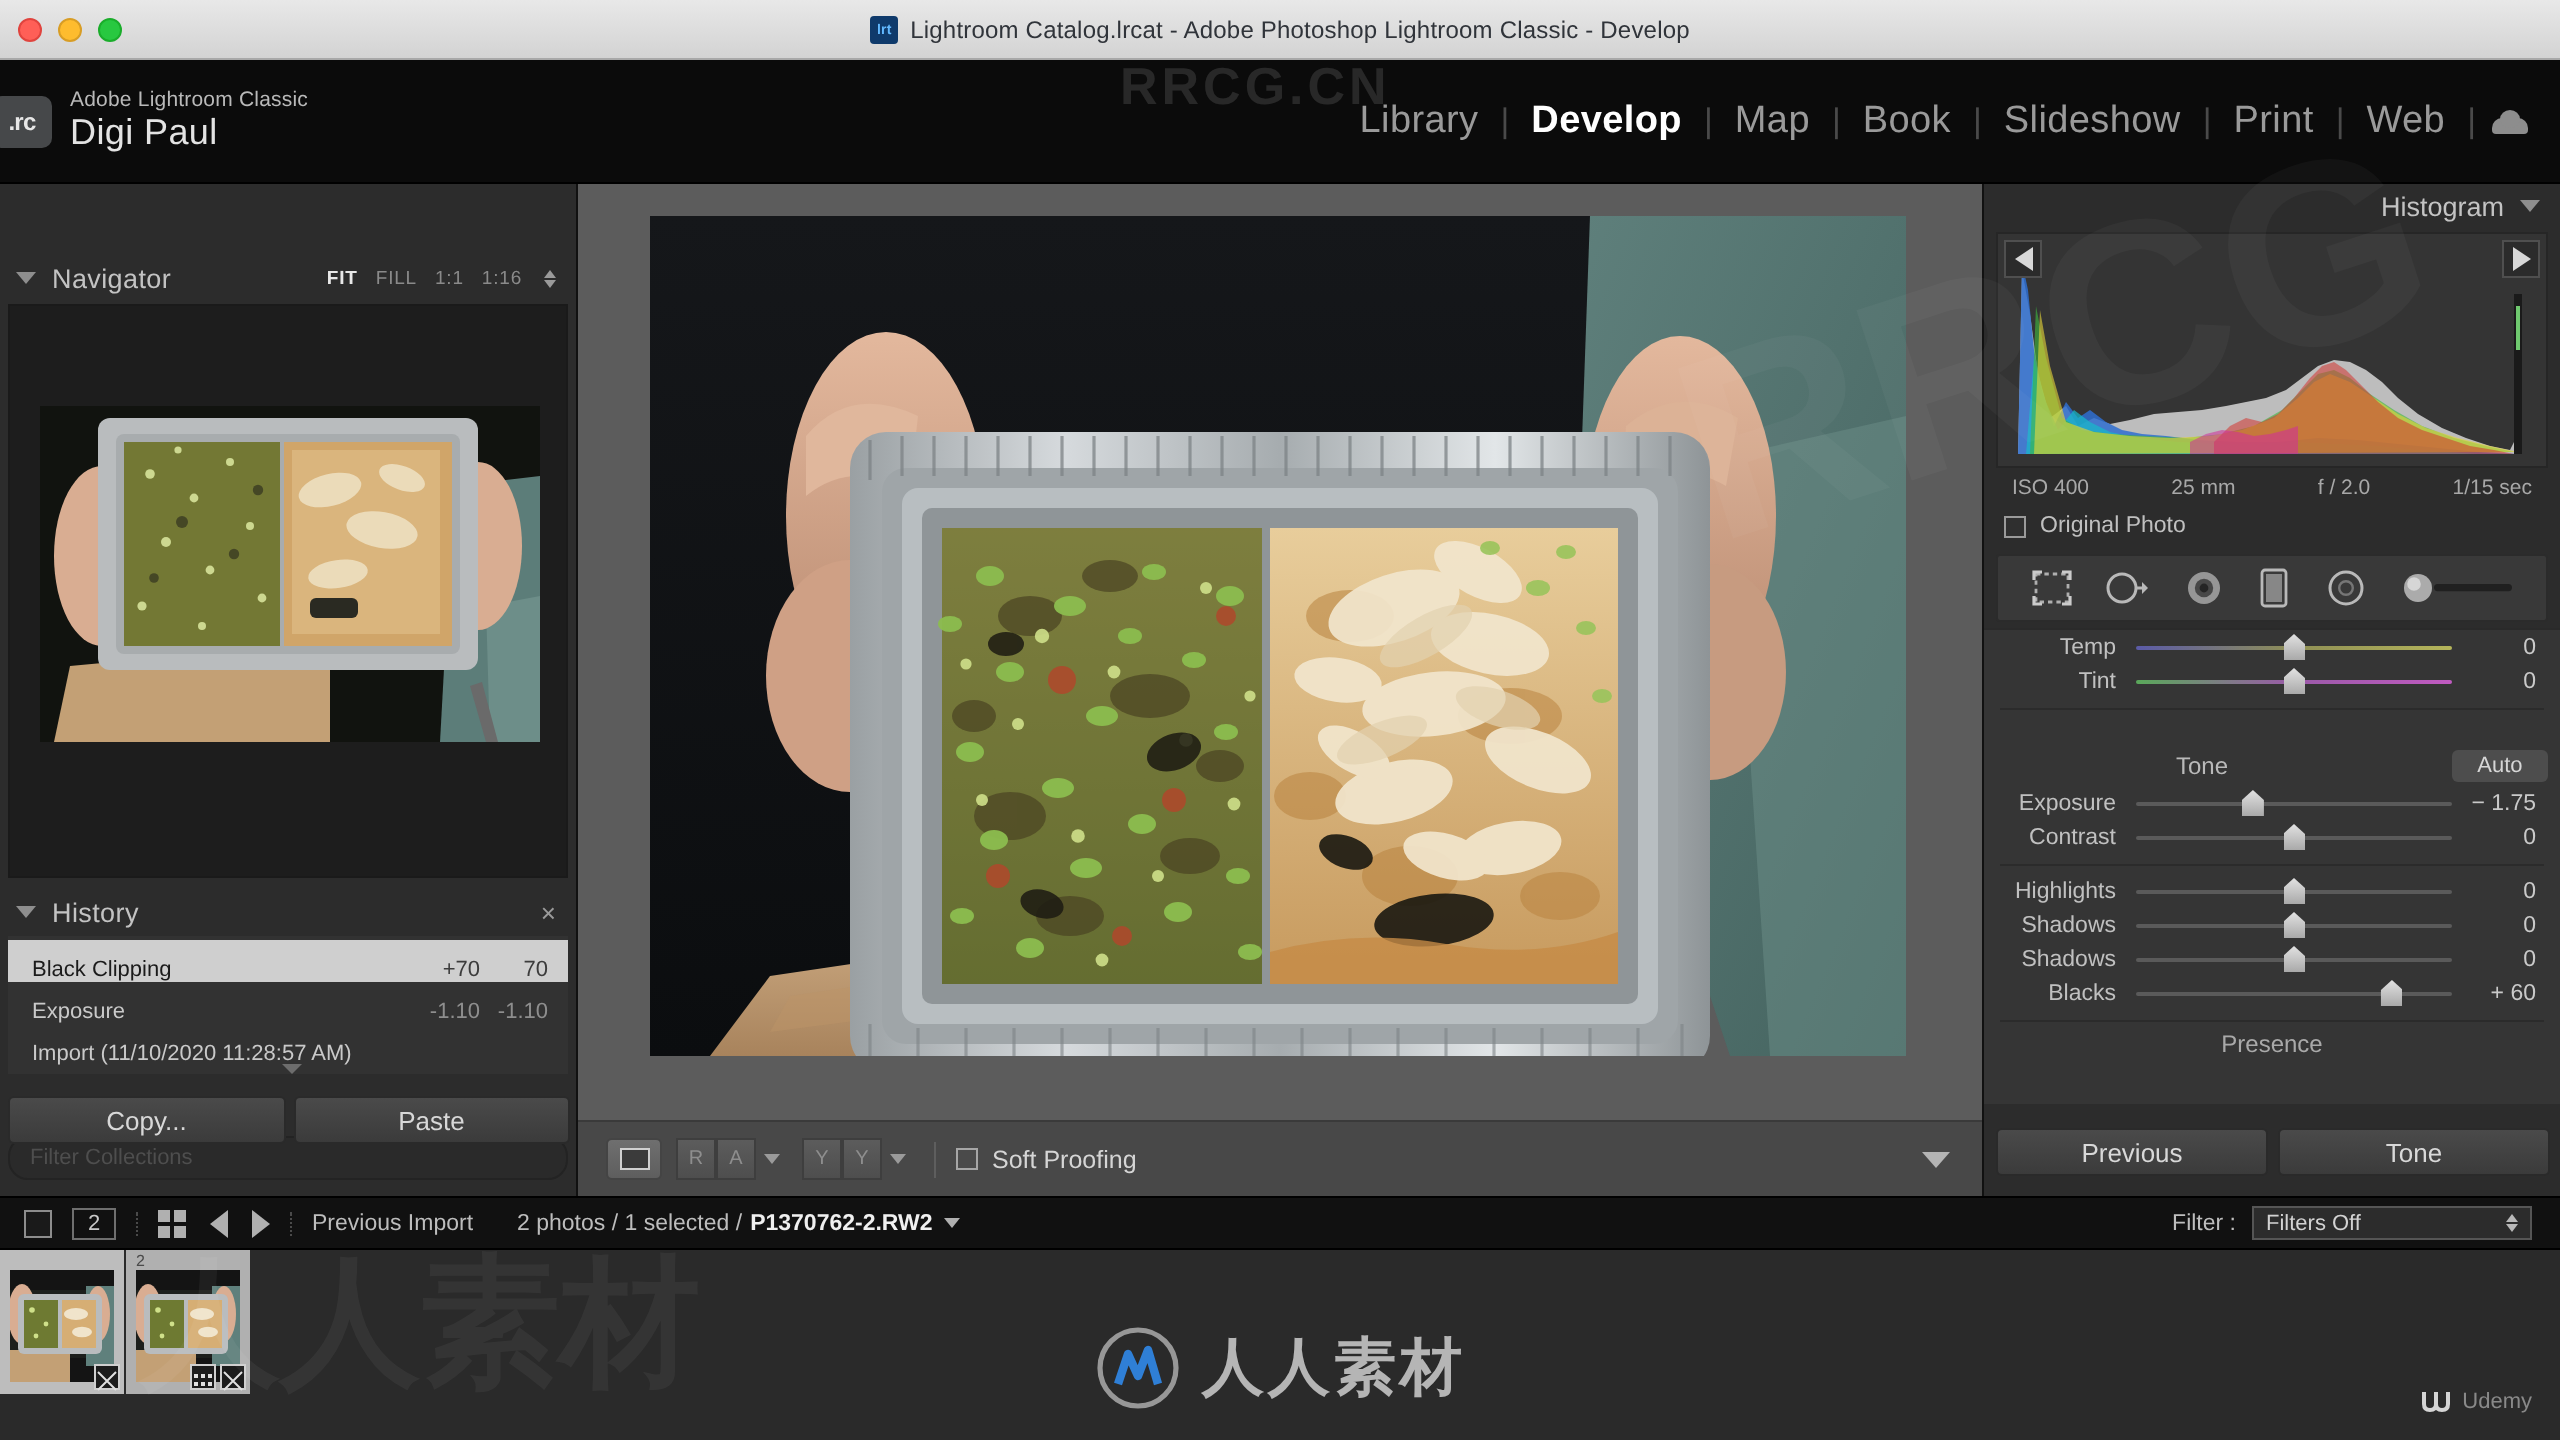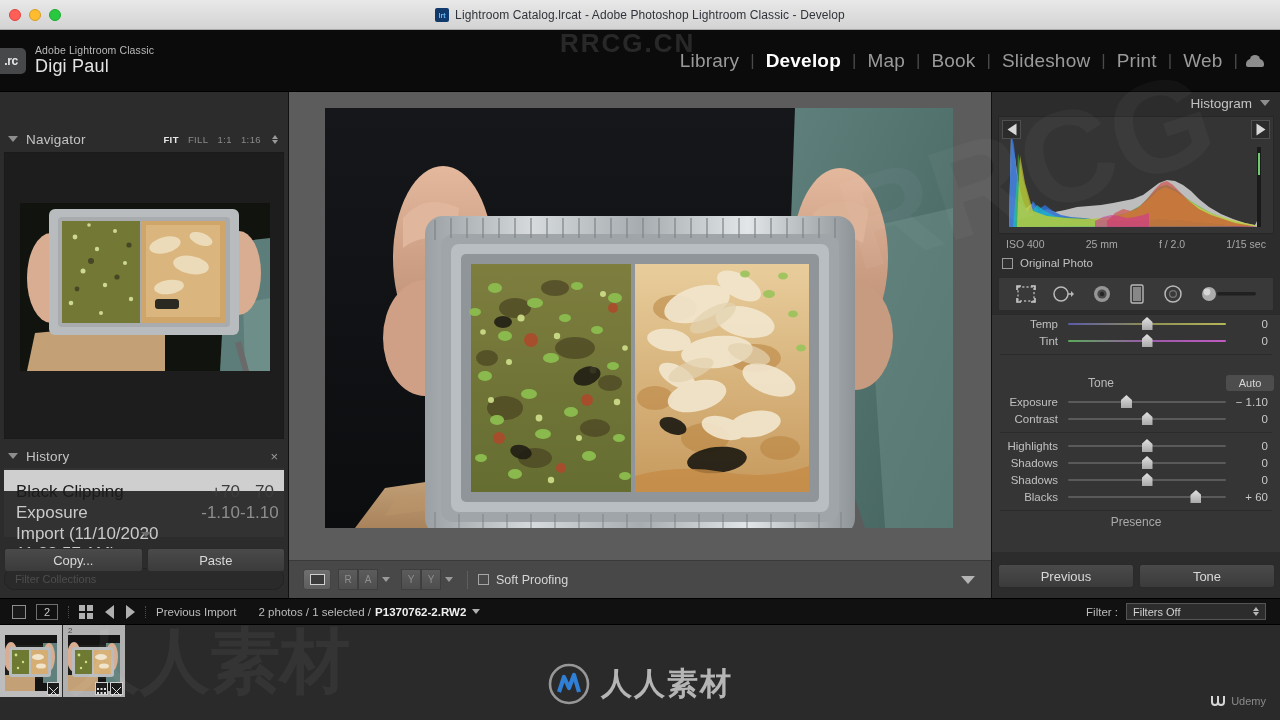--- a/index.html
+++ b/index.html
@@ -102,22 +102,22 @@
 
   .nav-preview {
     margin: 2px 4px 0 4px; height: 287px; background: #1d1d1d;
     border: 1px solid #1a1a1a; position: relative; overflow: hidden;
   }
 
   .history-head { margin-top: 6px; }
   .xbtn { color:#9a9a9a; font-size: 13px; cursor:pointer; }
   .hist-list { margin: 1px 4px 0 4px; background: #323232; padding: 2px 0 4px 0; }
   .hist-row {
-    display: flex; align-items: flex-start; height: 21px;
-    padding: 12px 10px 0 12px; font-size: 17px; color: #c9c9c9;
+    display: flex; align-items: flex-end; height: 21px;
+    padding: 0 10px 0 12px; font-size: 11px; color: #c9c9c9;
   }
   .hist-row.sel { background: #cfcfcf; color: #1b1b1b; }
   .hist-row .hname { flex: 1; }
   .hist-row .hv1 { width: 42px; text-align: right; color: #8e8e8e; }
   .hist-row .hv2 { width: 34px; text-align: right; color: #8e8e8e; }
   .hist-row.sel .hv1, .hist-row.sel .hv2 { color: #3c3c3c; }
 
   .coll-head { margin-top: 7px; }
   .plus { color:#c9c9c9; font-size:15px; font-weight: bold; cursor:pointer; }
   .coll-filter {
@@ -828,21 +828,21 @@
           <span class="tl">Tone</span>
           <span class="autobtn">Auto</span>
         </div>
 
         <div class="srow">
           <span class="slabel">Exposure</span>
           <span class="strack">
             <span class="line"></span>
               <span class="knob" style="left:37%"></span>
           </span>
-          <span class="sval">− 1.10</span>
+          <span class="sval">− 1.75</span>
         </div>
         <div class="srow">
           <span class="slabel">Contrast</span>
           <span class="strack">
             <span class="line"></span>
               <span class="knob" style="left:50%"></span>
           </span>
           <span class="sval">0</span>
         </div>
 

